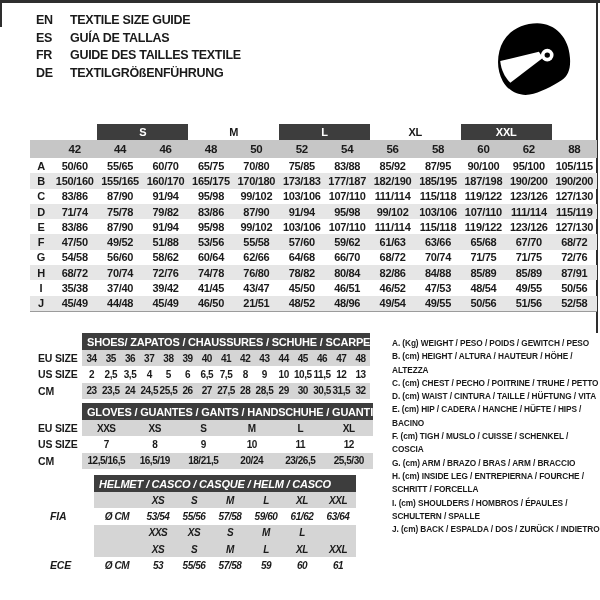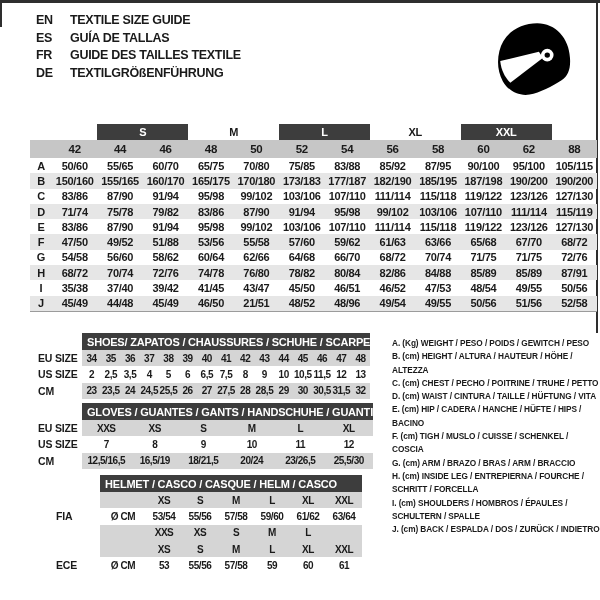--- a/index.html
+++ b/index.html
@@ -44,21 +44,21 @@
   }
   .lt td.bar{
     background:#3d3d3d;color:#ffffff;text-align:left;padding-left:5px;
     font-size:11px;letter-spacing:-0.2px;height:17px;margin-top:9px;
   }
   .lt td.lab{text-align:left;padding-left:8px;font-size:10.5px;letter-spacing:-0.2px;}
   .lt td.sh{background:#d5d5d5;}
   .lt td.nob{background:transparent;}
   #shoes-table{left:30px;top:333px;}
   #gloves-table{left:30px;top:403px;}
-  #helmet-table{left:48px;top:475px;}
+  #helmet-table{left:42px;top:475px;font-style:italic;}
 
   
   .legend{
     position:absolute;left:392px;top:336px;width:247px;
     transform:scaleX(0.845);transform-origin:0 0;
     font-weight:700;font-size:9.8px;line-height:13.3px;letter-spacing:-0.1px;
   }
 </style>
 </head>
 <body>

